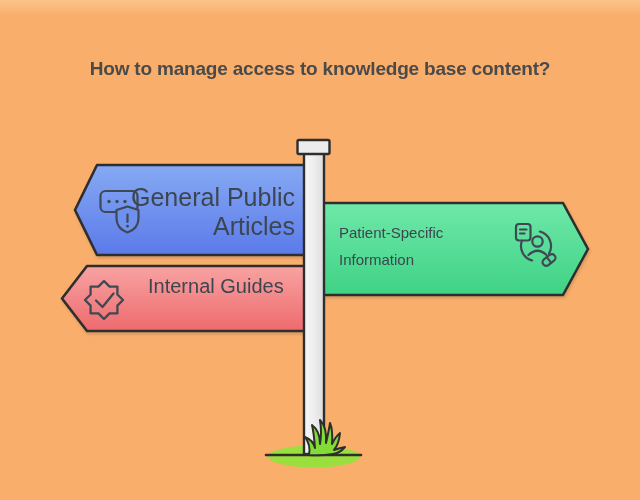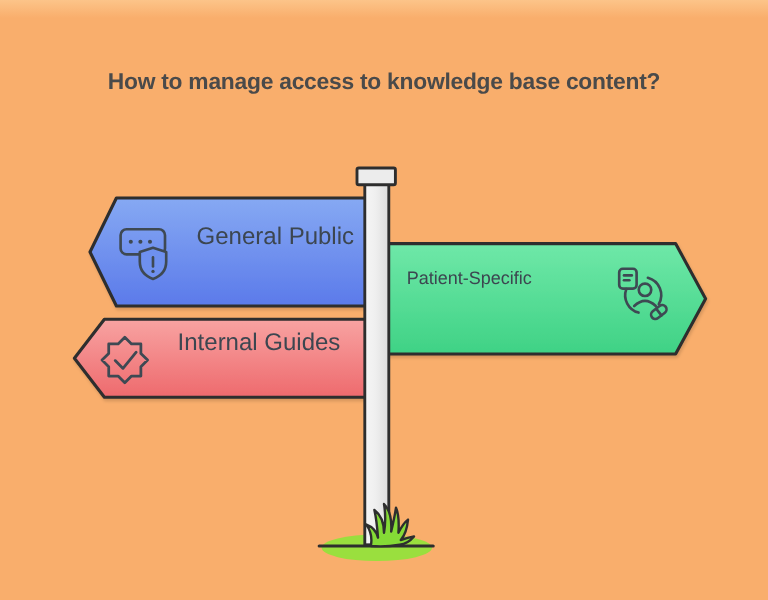--- a/index.html
+++ b/index.html
@@ -19,21 +19,21 @@
   }
   .title{
     position:absolute; left:0; top:52px; width:640px; height:34px;
     line-height:34px; text-align:center; white-space:nowrap;
     font-size:19px; font-weight:700; color:var(--title-text);
     letter-spacing:-0.2px;
   }
   svg.art{position:absolute; inset:0;}
   .sign-label{position:absolute; color:var(--sign-text); font-weight:500;}
   .sign-label span{display:block; white-space:nowrap;}
-  .label-blue{right:345px; top:183px; text-align:right; font-size:20px; line-height:29px;}
+  .label-blue{right:345px; top:183px; text-align:right; font-size:25px; line-height:29px;}
   .label-red{left:148px; top:273px; font-size:20px; line-height:27px;}
   .label-green{left:339px; top:219px; text-align:left; font-size:15px; line-height:27px;}
 </style>
 </head>
 <body>
 
 <div class="stage">
 
   <div class="title">How to manage access to knowledge base content?</div>
 
@@ -106,23 +106,25 @@
              Q314,434 312,425 Q320,431 320,444
              Q322,432 320,420 Q327,427 326,443
              Q329,430 330,423 Q333,430 332,444
              Q336,436 340,433 Q339,444 334,450
              Q340,448 345,447 Q340,453 333,454
              Q321,456 309,455 Z" fill="var(--grass)" stroke="var(--outline)" stroke-width="2" stroke-linejoin="round" stroke-linecap="round"></path>
   </svg>
 
   <div class="sign-label label-blue">
     <span>General Public</span>
+    <span>Articles</span>
   </div>
 
   <div class="sign-label label-green">
     <span>Patient-Specific</span>
+    <span>Information</span>
   </div>
 
   <div class="sign-label label-red">
     <span>Internal Guides</span>
   </div>
 
 </div>
 
 </body></html>

